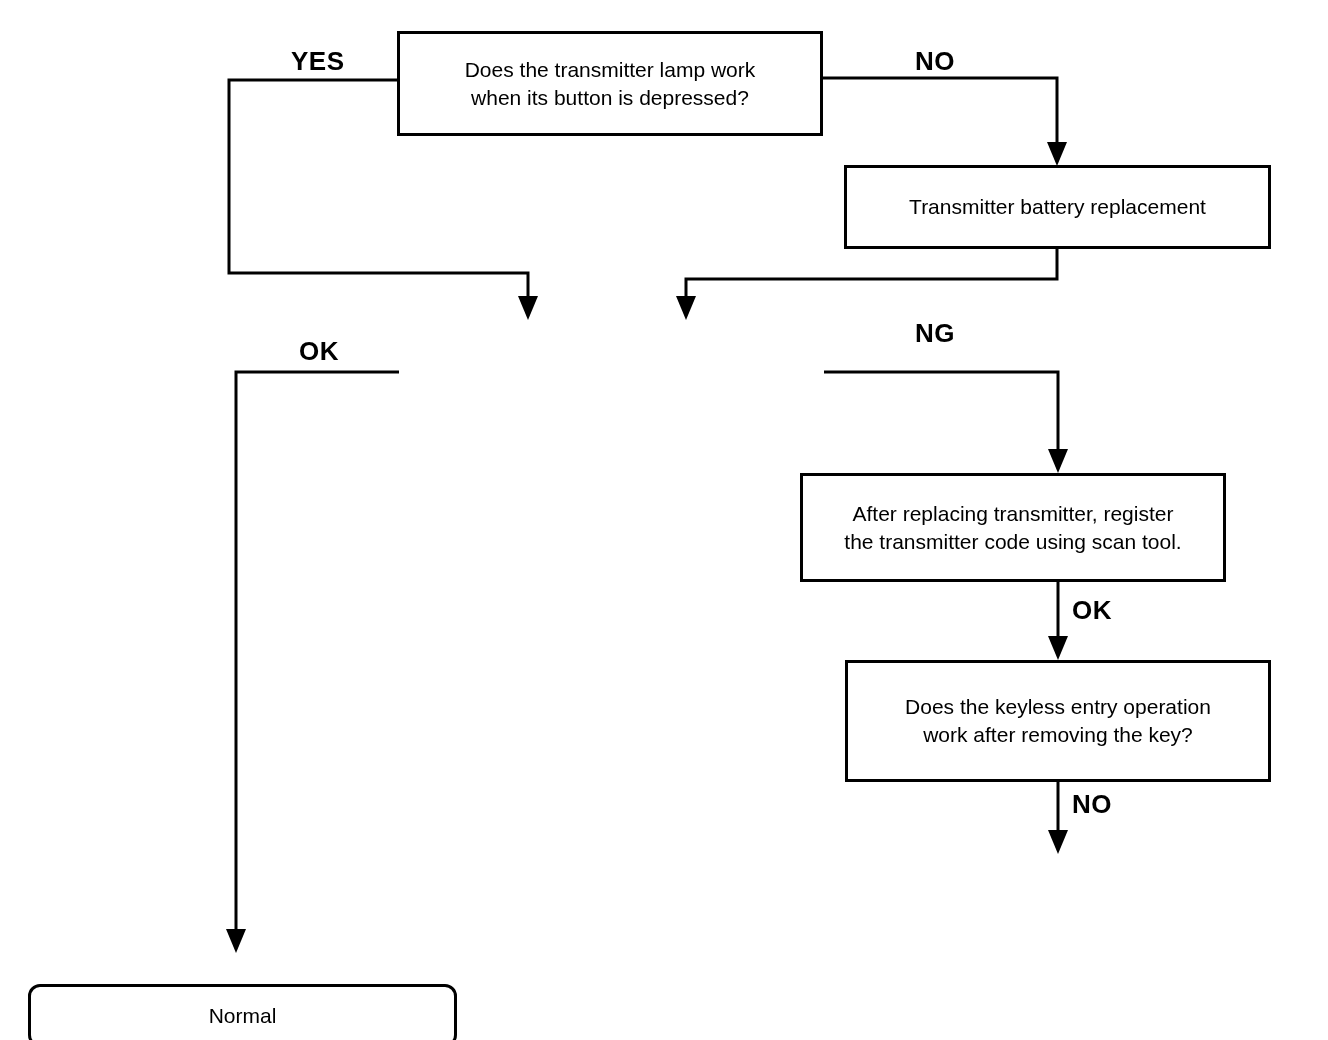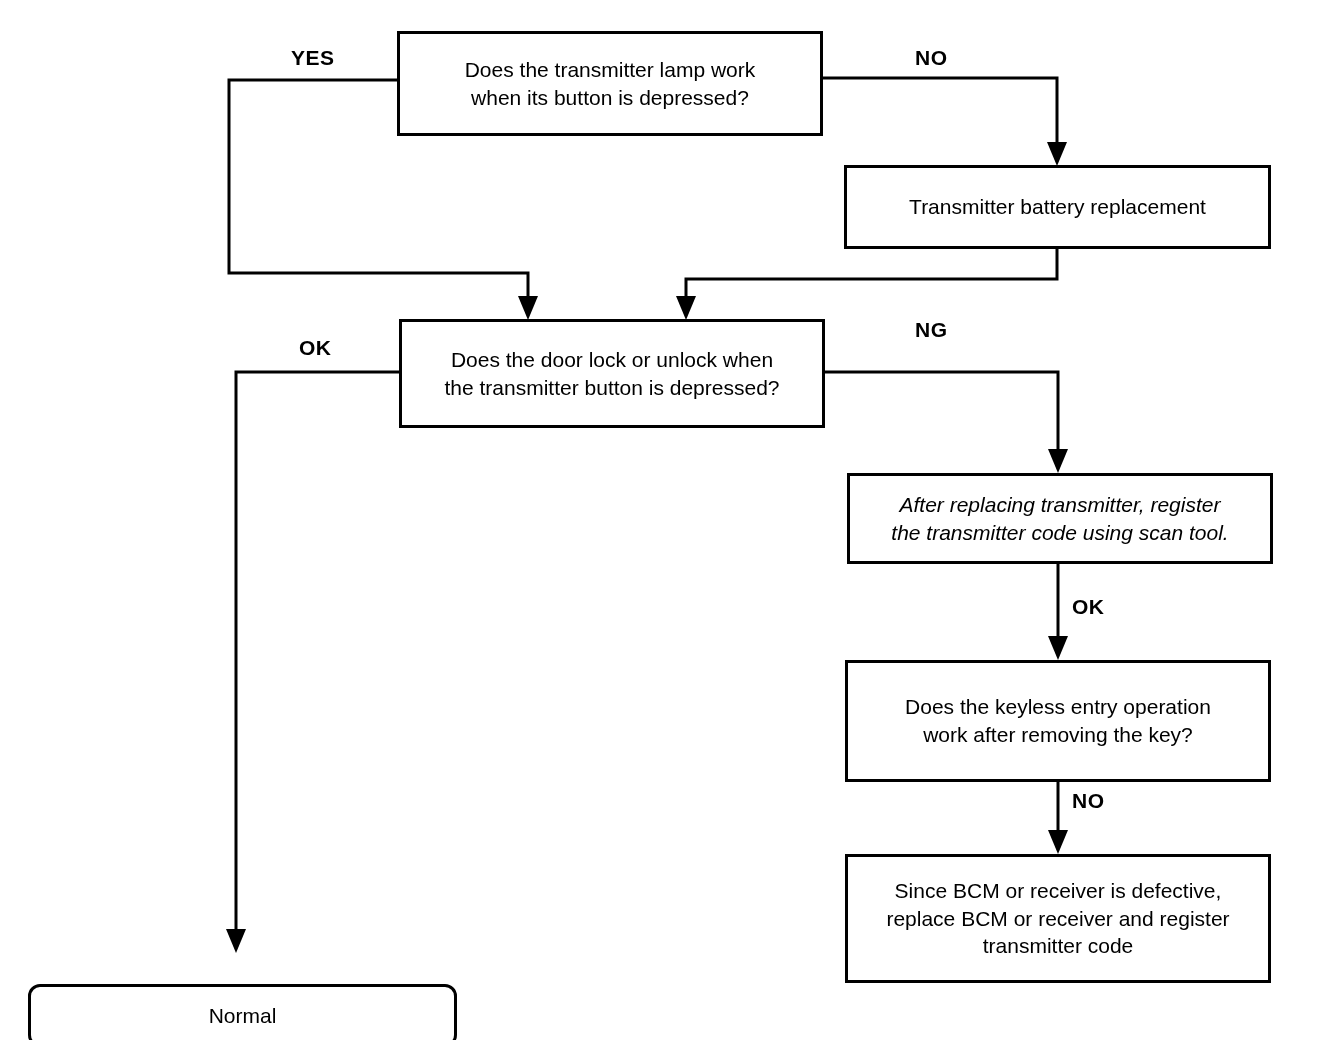--- a/index.html
+++ b/index.html
@@ -29,21 +29,21 @@
     color: #000000;
     font-size: 21px;
     line-height: 1.32;
     font-family: "Liberation Sans", sans-serif;
     padding: 2px 12px;
     white-space: pre-line;
   }
   .edge-label {
     position: absolute;
     font-weight: bold;
-    font-size: 21px;
+    font-size: 26px;
     color: #000000;
     font-family: "Liberation Sans", sans-serif;
     letter-spacing: 0.5px;
     white-space: nowrap;
   }
   svg.wires {
     position: absolute;
     left: 0;
     top: 0;
     width: 1328px;
@@ -87,32 +87,27 @@
 
     <path d="M 1058,757 L 1058,839"></path>
     <polygon points="1058,854 1048,830 1068,830"></polygon>
   </svg>
 
   <div class="node" style="left:397px; top:31px; width:426px; height:105px;">Does the transmitter lamp work
 when its button is depressed?</div>
 
   <div class="node" style="left:844px; top:165px; width:427px; height:84px;">Transmitter battery replacement</div>
 
-  <div class="node" style="left:399px; top:319px; width:426px; height:109px;">Does the door lock or unlock when
-the transmitter button is depressed?</div>
 
-  <div class="node" style="left:847px; top:473px; width:426px; height:91px;font-style:italic;">After replacing transmitter, register
+  <div class="node" style="left:800px; top:473px; width:426px; height:109px;">After replacing transmitter, register
 the transmitter code using scan tool.</div>
 
   <div class="node" style="left:845px; top:660px; width:426px; height:122px;">Does the keyless entry operation
 work after removing the key?</div>
 
-  <div class="node" style="left:845px; top:854px; width:426px; height:129px;">Since BCM or receiver is defective,
-replace BCM or receiver and register
-transmitter code</div>
 
   <div class="node" style="left:28px; top:984px; width:429px; height:63px;border-radius:12px;">Normal</div>
 
   <div class="edge-label" style="left:291px; top:46px;">YES</div>
 
   <div class="edge-label" style="left:915px; top:46px;">NO</div>
 
   <div class="edge-label" style="left:299px; top:336px;">OK</div>
 
   <div class="edge-label" style="left:915px; top:318px;">NG</div>

